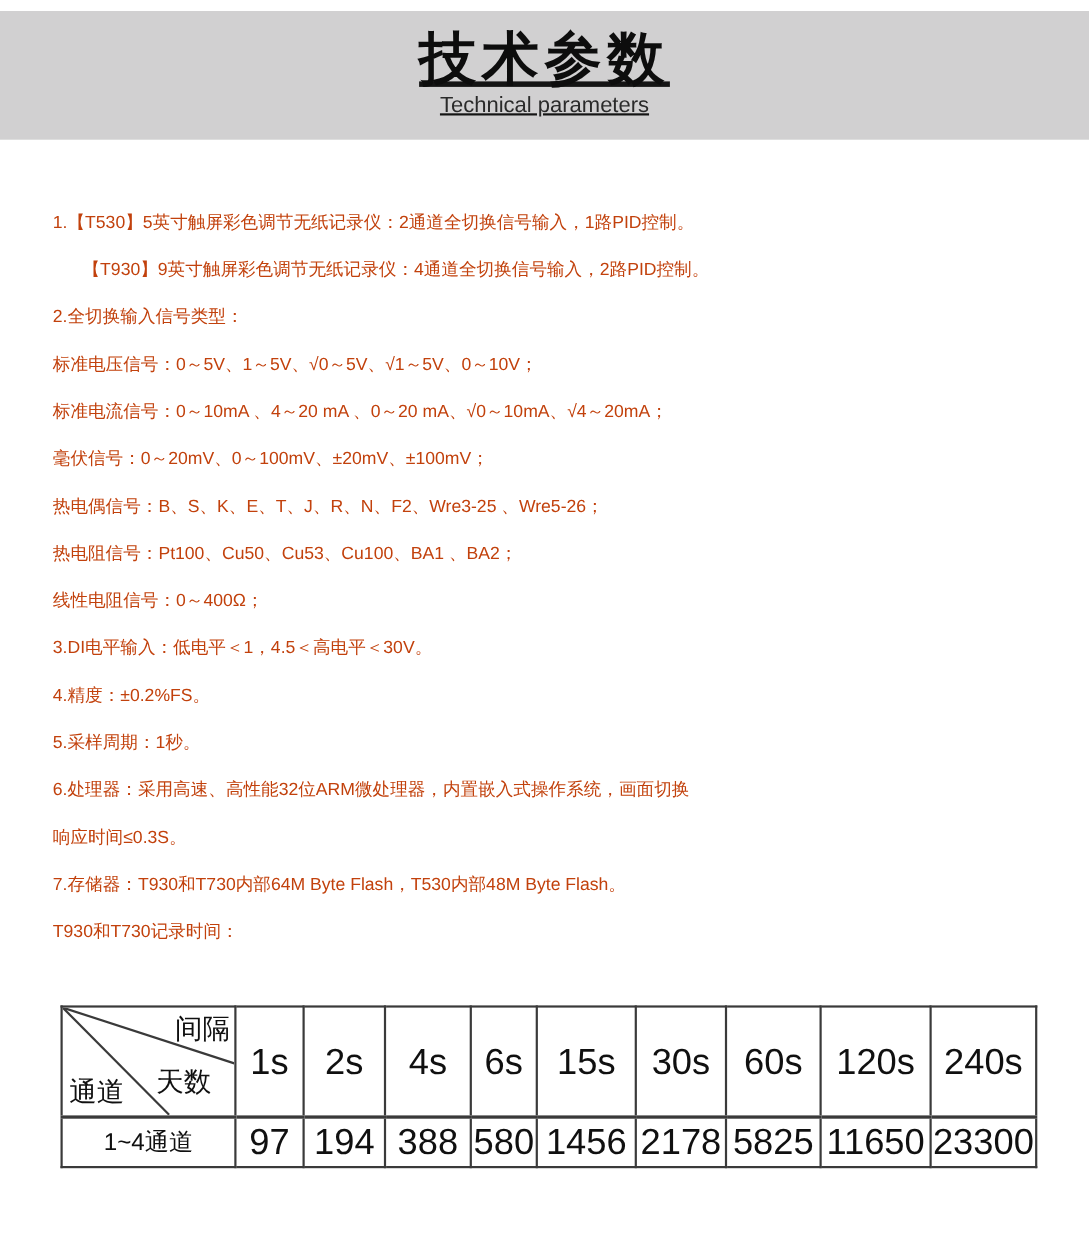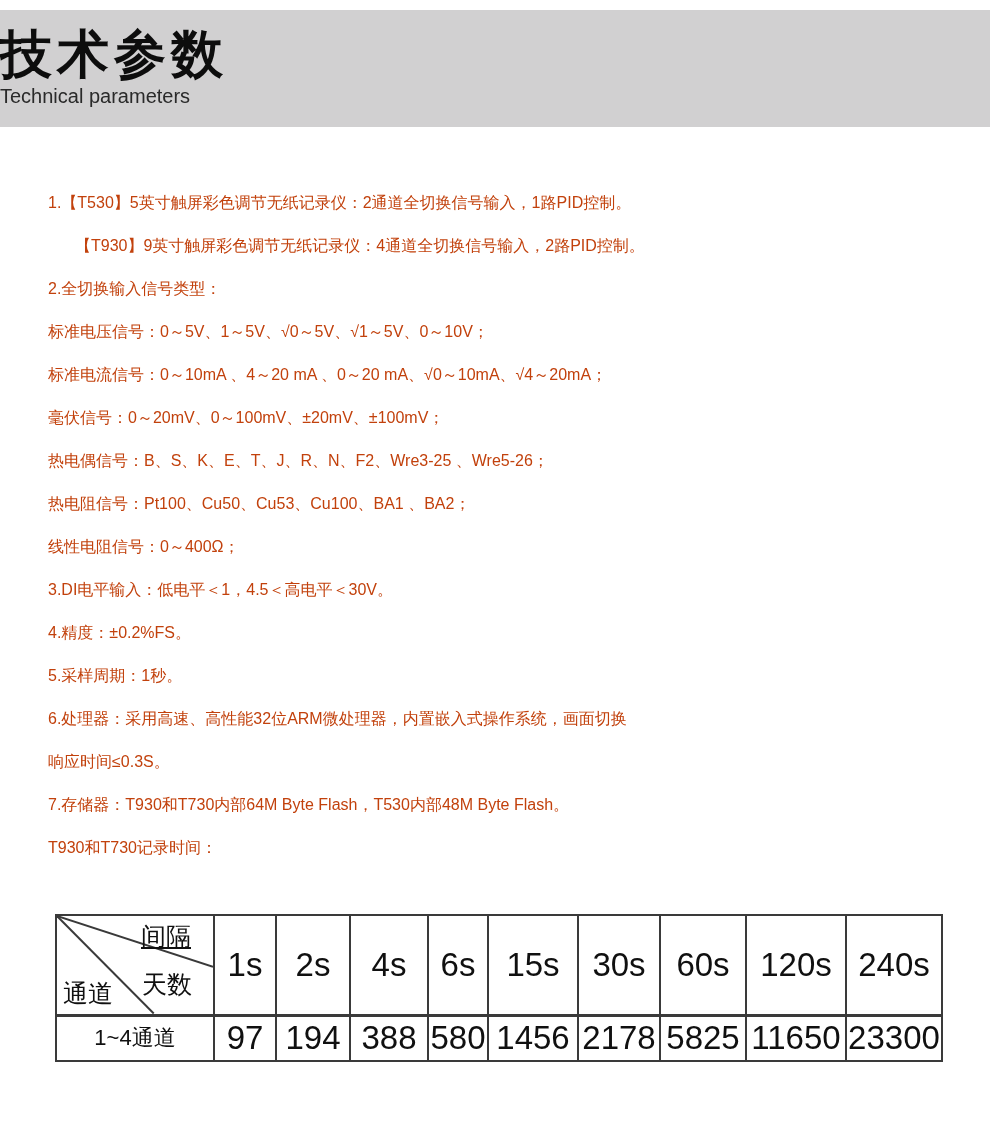--- a/index.html
+++ b/index.html
@@ -10,21 +10,22 @@
     font-family: "Liberation Sans", "DejaVu Sans", sans-serif;
     color: #141414;
     overflow: hidden;
   }
 
   
   .band {
     position: absolute; left: 0; top: 10px;
     width: 990px; height: 117px;
     background: #d1d0d1;
-    text-align: left;
+    text-align: center;
+    text-decoration: underline;
   }
   .title {
     padding-top: 14px;
     font-size: 52px; line-height: 60px;
     font-weight: 700; color: #0d0d0d;
     letter-spacing: 5px;
   }
   .subtitle {
     font-size: 20px; line-height: 24px;
     color: #2a2a2a;
@@ -50,21 +51,21 @@
   table.rec td {
     border: 2px solid #3a3a3a;
     text-align: center; vertical-align: middle;
     padding: 0; overflow: hidden;
   }
   tr.head td { height: 100px; border-bottom: 3px solid #3a3a3a; }
   tr.datarow td { height: 46px; }
   td.corner { position: relative; }
   td.corner svg { position: absolute; left: 0; top: 0; width: 100%; height: 100%; display: block; }
   .c-label { position: absolute; font-size: 25px; line-height: 27px; color: #101010; }
-  .c-interval { top: 7px; right: 22px; text-decoration: underline; }
+  .c-interval { top: 7px; right: 4px; }
   .c-days { top: 55px; right: 21px; }
   .c-channel { bottom: 7px; left: 6px; }
   td.rlabel { text-align: left; padding-left: 7px; font-size: 22px; }
 </style>
 </head>
 <body>
 
 <div class="band">
   <div class="title">技术参数</div>
   <div class="subtitle">Technical parameters</div>

